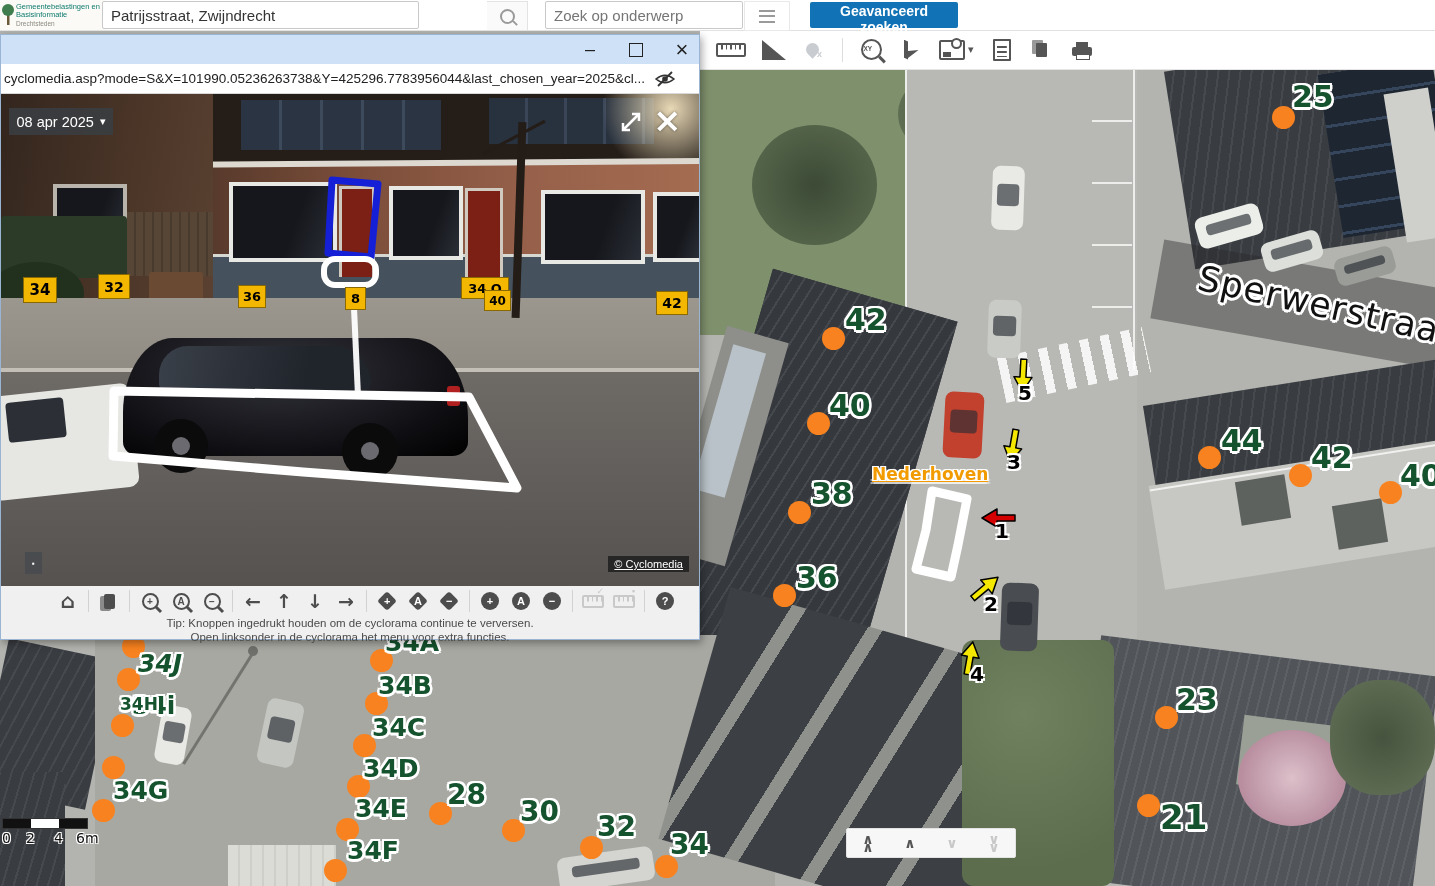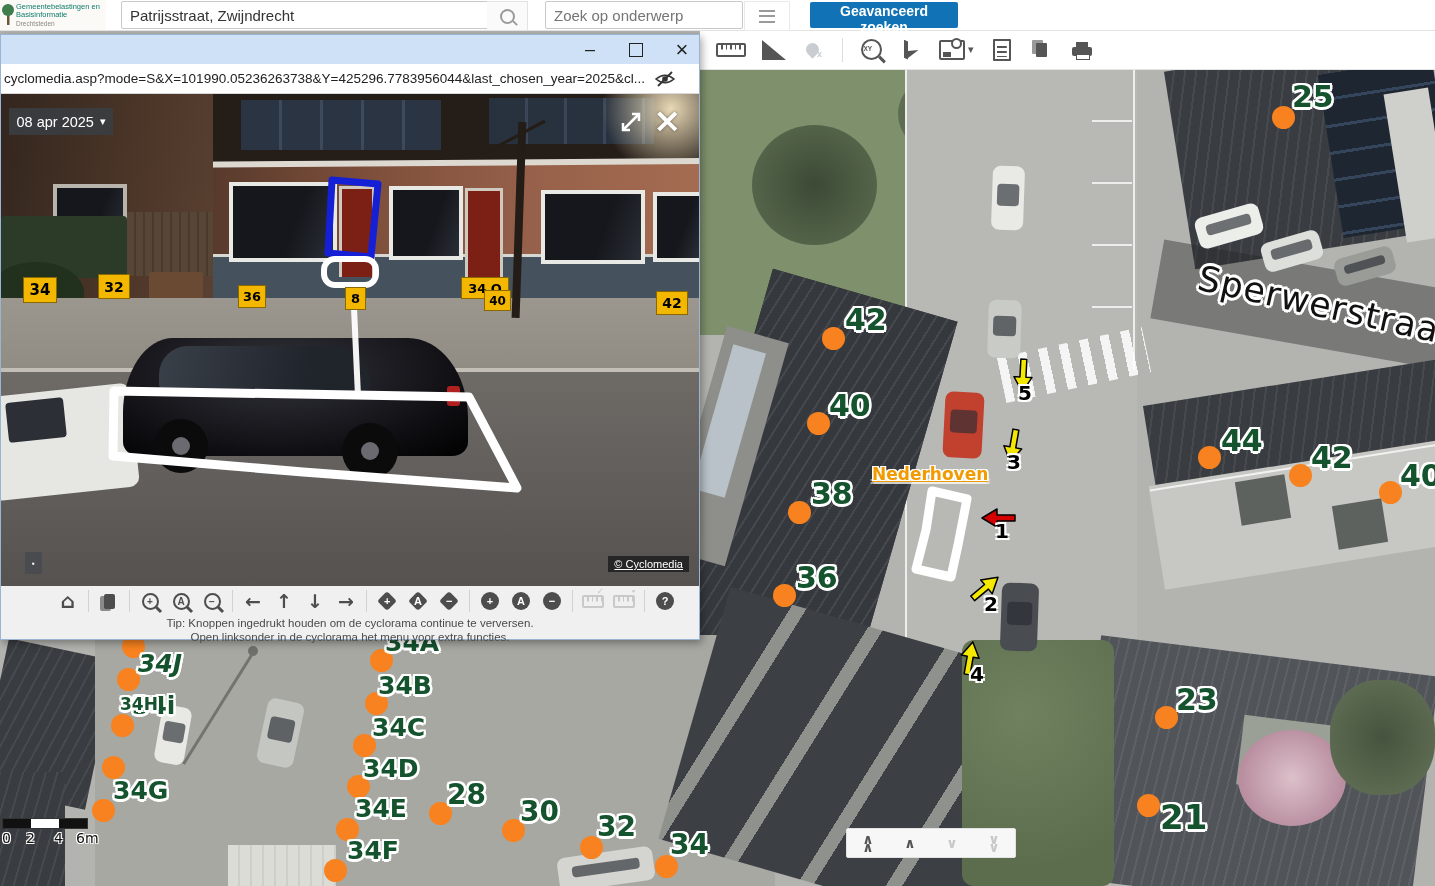--- a/index.html
+++ b/index.html
@@ -7,21 +7,21 @@
          font-family:"Liberation Sans","DejaVu Sans",sans-serif;}
   .abs{position:absolute;}
   
   .topbar{position:absolute;left:0;top:0;width:1435px;height:30px;background:#fff;z-index:30;border-bottom:1px solid #e2e2e2;}
   .logo{position:absolute;left:0;top:0;width:106px;height:30px;background:#fbfaf6;overflow:hidden;}
   .logo .tree{position:absolute;left:2px;top:1px;width:12px;height:26px;}
   .logo .l1{position:absolute;left:16px;top:3px;font-size:7.5px;font-weight:normal;color:#0e7b6e;line-height:8px;}
   .logo .l3{position:absolute;left:16px;top:20px;font-size:6.5px;color:#8a8a80;}
   .inp{position:absolute;border:1px solid #c9c9c9;border-radius:2px;background:#fff;font-size:15px;color:#333;
        font-family:"Liberation Sans","DejaVu Sans",sans-serif;padding:0 8px;box-sizing:border-box;}
-  #addr{left:121px;top:1px;width:377px;height:28px;}
+  #addr{left:102px;top:1px;width:317px;height:28px;}
   .sbtn{position:absolute;left:487px;top:1px;width:40px;height:28px;background:#fafafa;border:1px solid #e3e3e3;
         border-left:none;display:flex;align-items:center;justify-content:center;cursor:pointer;}
   .mgl{width:11px;height:11px;border:2px solid #9a9a9a;border-radius:50%;position:relative;}
   .mgl::after{content:'';position:absolute;width:6px;height:2px;background:#9a9a9a;right:-5px;bottom:-2px;transform:rotate(45deg);}
   #topic{left:545px;top:1px;width:198px;height:28px;}
   .lbtn{position:absolute;left:744px;top:1px;width:44px;height:28px;background:#fff;border:1px solid #e9e9e9;
         display:flex;align-items:center;justify-content:center;cursor:pointer;}
   .i-list{width:16px;height:13px;background:repeating-linear-gradient(#9a9a9a 0 2px,transparent 2px 5.5px);}
   .advbtn{position:absolute;left:810px;top:2px;width:148px;height:26px;background:#1173b5;color:#fff;border:none;
           font-size:14px;font-weight:bold;border-radius:2px;cursor:pointer;font-family:"Liberation Sans",sans-serif;}

